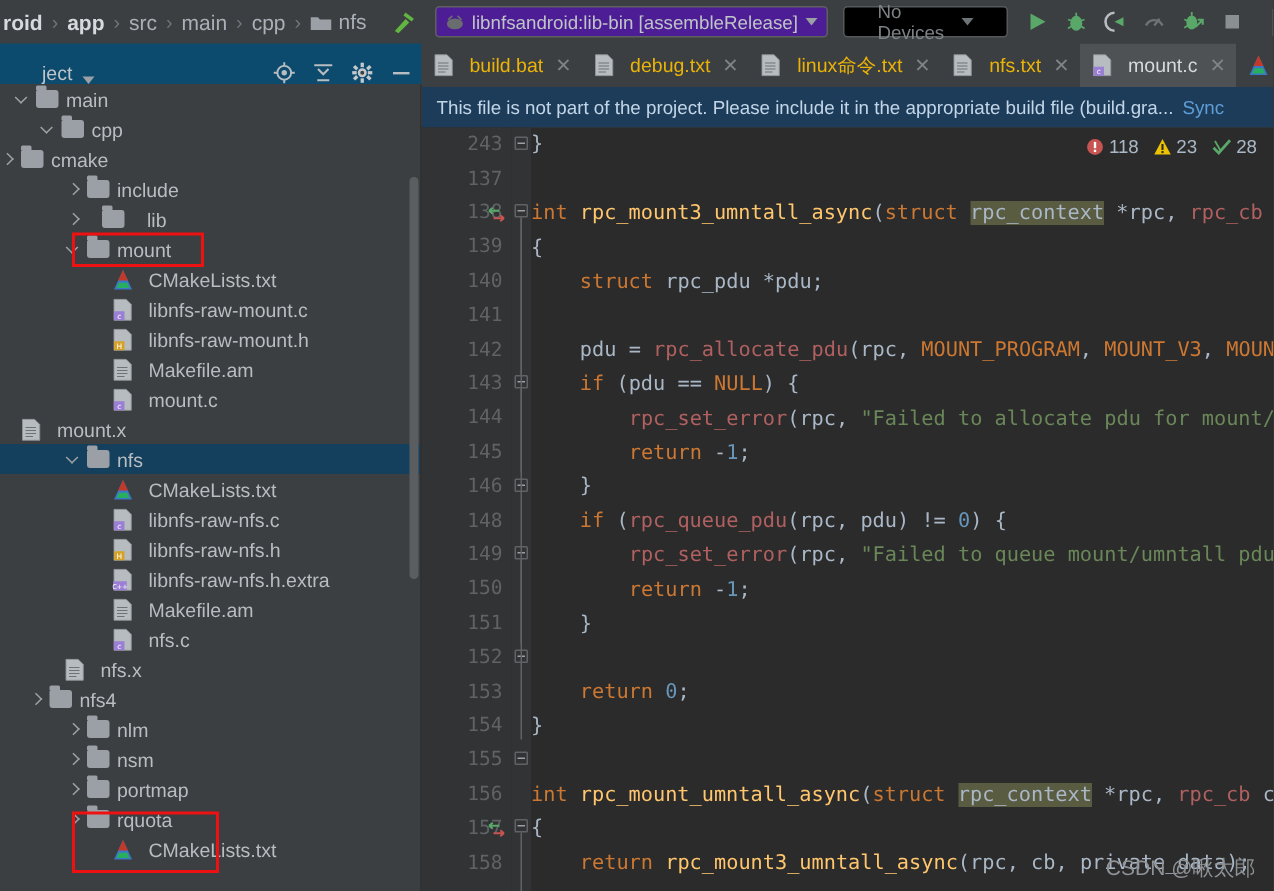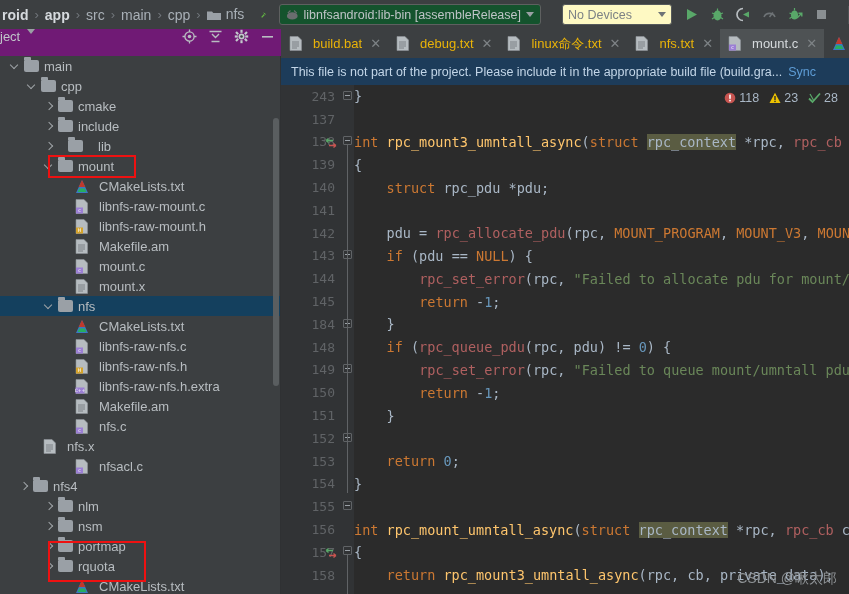--- a/index.html
+++ b/index.html
@@ -23,43 +23,43 @@
   }
   .crumb.bold { color: #d6dade; font-weight: bold; }
   .crumb.sep { color: #70757a; font-size: 13px; padding: 0 4px; }
   .crumb-folder { display: inline-block; margin-right: 5px; vertical-align: -2px; }
 
   .hammer { margin-left: 14px; width: 22px; height: 20px; }
 
   .runcfg {
     margin-left: 12px; height: 21px; min-width: 262px;
     border: 1px solid #5e6060; border-radius: 3px;
-    background: #14532d; display: flex; align-items: center;
+    background: #4c1d95; display: flex; align-items: center;
     padding: 0 6px; gap: 5px;
   }
   .runcfg .lbl { font-size: 12.5px; color: #cfd2d4; white-space: nowrap; }
   .runcfg .cfgname { color: #bfc4c7; }
   .devices {
-    margin-left: 21px; height: 21px; min-width: 110px;
-    border: 1px solid #55595b; border-radius: 3px; background: #fef9c3;
+    margin-left: 10px; height: 21px; min-width: 110px;
+    border: 1px solid #55595b; border-radius: 3px; background: #000000;
     display: flex; align-items: center; justify-content: space-between;
-    padding: 0 5px;
+    padding: 0 22px;
   }
   .devices .lbl { font-size: 12.5px; color: #7d8285; }
   .caret { width: 0; height: 0; border-left: 4px solid transparent;
            border-right: 4px solid transparent; border-top: 5px solid #9aa0a4; }
   .caret.dim { border-top-color: #6e7376; }
   .runicons { display: flex; align-items: center; gap: 11px; margin-left: 12px; }
   .ricon { width: 15px; height: 15px; display: block; }
   .divider-v { width: 1px; height: 18px; background: #4e5254; margin-left: 8px; }
 
   
   .panelhdr {
     position: absolute; left: 0; top: 29px; width: 281px; height: 27px;
-    background: #701a75; display: flex; align-items: flex-start;
+    background: #0c4a6e; display: flex; align-items: flex-end; padding-left: 28px;
   }
   .panelhdr .ptitle { font-size: 13px; color: #c0c5c9; margin-left: 0px; }
   .panelhdr .ptools { margin-left: auto; display: flex; align-items: center; gap: 11px; padding-right: 6px; }
   .ticon { width: 15px; height: 15px; display: block; }
 
   
   .tabstrip {
     position: absolute; left: 281px; top: 29px; width: 568px; height: 29px;
     background: #3c3f41; display: flex; align-items: flex-end; overflow: hidden;
   }
@@ -380,21 +380,21 @@
       <div class="trow" style="padding-left: 10px;">
         <span class="arrow open"></span>
         <span class="folder"></span>
         <span class="tlabel">main</span>
       </div>
       <div class="trow" style="padding-left: 27px;">
         <span class="arrow open"></span>
         <span class="folder"></span>
         <span class="tlabel">cpp</span>
       </div>
-      <div class="trow" style="padding-left: 44px;">
+      <div class="trow" style="">
         <span class="arrow "></span>
         <span class="folder"></span>
         <span class="tlabel">cmake</span>
       </div>
       <div class="trow" style="padding-left: 44px;">
         <span class="arrow "></span>
         <span class="folder"></span>
         <span class="tlabel">include</span>
       </div>
       <div class="trow" style="padding-left: 44px; gap: 10px;">
@@ -456,21 +456,21 @@
         <span class="arrow none"></span>
         <span style="display: inline-flex; margin-right: 5px;">
           <svg class="fileicon" viewBox="0 0 14 15">
             <path d="M1 0.5h8l3.5 3.5v10.5H1z" fill="#b6bcc0" stroke="#8e9498" stroke-width="0.6"></path>
             <rect x="1" y="8.5" width="7" height="6" fill="#9b7fd4"></rect>
             <text x="4.5" y="13.4" font-size="5" fill="#fff" text-anchor="middle" font-family="DejaVu Sans">c</text>
           </svg>
         </span>
         <span class="tlabel">mount.c</span>
       </div>
-      <div class="trow" style="padding-left: 61px;">
+      <div class="trow" style="">
         <span class="arrow none"></span>
         <span style="display: inline-flex; margin-right: 5px;">
           <svg class="fileicon" viewBox="0 0 14 15">
             <path d="M1 0.5h8l3.5 3.5v10.5H1z" fill="#b6bcc0" stroke="#8e9498" stroke-width="0.6"></path>
             <g stroke="#6d7276" stroke-width="0.8">
               <path d="M3 6h7M3 8h7M3 10h7M3 12h5"></path>
             </g>
           </svg>
         </span>
         <span class="tlabel">mount.x</span>
@@ -551,31 +551,20 @@
         <span class="arrow none"></span>
         <span style="display: inline-flex; margin-right: 5px;">
           <svg class="fileicon" viewBox="0 0 14 15">
             <path d="M1 0.5h8l3.5 3.5v10.5H1z" fill="#b6bcc0" stroke="#8e9498" stroke-width="0.6"></path>
             <g stroke="#6d7276" stroke-width="0.8">
               <path d="M3 6h7M3 8h7M3 10h7M3 12h5"></path>
             </g>
           </svg>
         </span>
         <span class="tlabel">nfs.x</span>
-      </div>
-      <div class="trow" style="padding-left: 61px;">
-        <span class="arrow none"></span>
-        <span style="display: inline-flex; margin-right: 5px;">
-          <svg class="fileicon" viewBox="0 0 14 15">
-            <path d="M1 0.5h8l3.5 3.5v10.5H1z" fill="#b6bcc0" stroke="#8e9498" stroke-width="0.6"></path>
-            <rect x="1" y="8.5" width="7" height="6" fill="#9b7fd4"></rect>
-            <text x="4.5" y="13.4" font-size="5" fill="#fff" text-anchor="middle" font-family="DejaVu Sans">c</text>
-          </svg>
-        </span>
-        <span class="tlabel">nfsacl.c</span>
       </div>
       <div class="trow" style="padding-left: 19px;">
         <span class="arrow "></span>
         <span class="folder"></span>
         <span class="tlabel">nfs4</span>
       </div>
       <div class="trow" style="padding-left: 44px;">
         <span class="arrow "></span>
         <span class="folder"></span>
         <span class="tlabel">nlm</span>
@@ -623,21 +612,21 @@
         <div class="cline"><span class="lnum" style="left: -71px;">243</span><span class="code"><span class="punct">}</span></span></div>
         <div class="cline"><span class="lnum" style="left: -71px;">137</span><span class="code"></span></div>
         <div class="cline"><span class="lnum" style="left: -71px;">138</span><span class="code"><span class="kw">int</span><span class="punct"> </span><span class="fn">rpc_mount3_umntall_async</span><span class="punct">(</span><span class="kw">struct</span><span class="punct"> </span><span class="hl ident">rpc_context</span><span class="punct"> </span><span class="punct">*</span><span class="ident">rpc</span><span class="punct">,</span><span class="punct"> </span><span class="fn2">rpc_cb</span><span class="punct"> </span></span></div>
         <div class="cline"><span class="lnum" style="left: -71px;">139</span><span class="code"><span class="punct">{</span></span></div>
         <div class="cline"><span class="lnum" style="left: -71px;">140</span><span class="code"><span class="punct"> </span><span class="punct"> </span><span class="punct"> </span><span class="punct"> </span><span class="kw">struct</span><span class="punct"> </span><span class="ident">rpc_pdu</span><span class="punct"> </span><span class="punct">*</span><span class="ident">pdu</span><span class="punct">;</span></span></div>
         <div class="cline"><span class="lnum" style="left: -71px;">141</span><span class="code"></span></div>
         <div class="cline"><span class="lnum" style="left: -71px;">142</span><span class="code"><span class="punct"> </span><span class="punct"> </span><span class="punct"> </span><span class="punct"> </span><span class="ident">pdu</span><span class="punct"> </span><span class="punct">=</span><span class="punct"> </span><span class="fn2">rpc_allocate_pdu</span><span class="punct">(</span><span class="ident">rpc</span><span class="punct">,</span><span class="punct"> </span><span class="kw">MOUNT_PROGRAM</span><span class="punct">,</span><span class="punct"> </span><span class="kw">MOUNT_V3</span><span class="punct">,</span><span class="punct"> </span><span class="kw">MOUNT</span></span></div>
         <div class="cline"><span class="lnum" style="left: -71px;">143</span><span class="code"><span class="punct"> </span><span class="punct"> </span><span class="punct"> </span><span class="punct"> </span><span class="kw">if</span><span class="punct"> </span><span class="punct">(</span><span class="ident">pdu</span><span class="punct"> </span><span class="punct">=</span><span class="punct">=</span><span class="punct"> </span><span class="kw">NULL</span><span class="punct">)</span><span class="punct"> </span><span class="punct">{</span></span></div>
         <div class="cline"><span class="lnum" style="left: -71px;">144</span><span class="code"><span class="punct"> </span><span class="punct"> </span><span class="punct"> </span><span class="punct"> </span><span class="punct"> </span><span class="punct"> </span><span class="punct"> </span><span class="punct"> </span><span class="fn2">rpc_set_error</span><span class="punct">(</span><span class="ident">rpc</span><span class="punct">,</span><span class="punct"> </span><span class="str">"Failed to allocate pdu for mount/u</span></span></div>
         <div class="cline"><span class="lnum" style="left: -71px;">145</span><span class="code"><span class="punct"> </span><span class="punct"> </span><span class="punct"> </span><span class="punct"> </span><span class="punct"> </span><span class="punct"> </span><span class="punct"> </span><span class="punct"> </span><span class="kw">return</span><span class="punct"> </span><span class="punct">-</span><span class="num">1</span><span class="punct">;</span></span></div>
-        <div class="cline"><span class="lnum" style="left: -71px;">184</span><span class="code"><span class="punct"> </span><span class="punct"> </span><span class="punct"> </span><span class="punct"> </span><span class="punct">}</span></span></div>
+        <div class="cline"><span class="lnum" style="left: -71px;">146</span><span class="code"><span class="punct"> </span><span class="punct"> </span><span class="punct"> </span><span class="punct"> </span><span class="punct">}</span></span></div>
         <div class="cline"><span class="lnum" style="left: -71px;">148</span><span class="code"><span class="punct"> </span><span class="punct"> </span><span class="punct"> </span><span class="punct"> </span><span class="kw">if</span><span class="punct"> </span><span class="punct">(</span><span class="fn2">rpc_queue_pdu</span><span class="punct">(</span><span class="ident">rpc</span><span class="punct">,</span><span class="punct"> </span><span class="ident">pdu</span><span class="punct">)</span><span class="punct"> </span><span class="punct">!</span><span class="punct">=</span><span class="punct"> </span><span class="num">0</span><span class="punct">)</span><span class="punct"> </span><span class="punct">{</span></span></div>
         <div class="cline"><span class="lnum" style="left: -71px;">149</span><span class="code"><span class="punct"> </span><span class="punct"> </span><span class="punct"> </span><span class="punct"> </span><span class="punct"> </span><span class="punct"> </span><span class="punct"> </span><span class="punct"> </span><span class="fn2">rpc_set_error</span><span class="punct">(</span><span class="ident">rpc</span><span class="punct">,</span><span class="punct"> </span><span class="str">"Failed to queue mount/umntall pdu"</span></span></div>
         <div class="cline"><span class="lnum" style="left: -71px;">150</span><span class="code"><span class="punct"> </span><span class="punct"> </span><span class="punct"> </span><span class="punct"> </span><span class="punct"> </span><span class="punct"> </span><span class="punct"> </span><span class="punct"> </span><span class="kw">return</span><span class="punct"> </span><span class="punct">-</span><span class="num">1</span><span class="punct">;</span></span></div>
         <div class="cline"><span class="lnum" style="left: -71px;">151</span><span class="code"><span class="punct"> </span><span class="punct"> </span><span class="punct"> </span><span class="punct"> </span><span class="punct">}</span></span></div>
         <div class="cline"><span class="lnum" style="left: -71px;">152</span><span class="code"></span></div>
         <div class="cline"><span class="lnum" style="left: -71px;">153</span><span class="code"><span class="punct"> </span><span class="punct"> </span><span class="punct"> </span><span class="punct"> </span><span class="kw">return</span><span class="punct"> </span><span class="num">0</span><span class="punct">;</span></span></div>
         <div class="cline"><span class="lnum" style="left: -71px;">154</span><span class="code"><span class="punct">}</span></span></div>
         <div class="cline"><span class="lnum" style="left: -71px;">155</span><span class="code"></span></div>
         <div class="cline"><span class="lnum" style="left: -71px;">156</span><span class="code"><span class="kw">int</span><span class="punct"> </span><span class="fn">rpc_mount_umntall_async</span><span class="punct">(</span><span class="kw">struct</span><span class="punct"> </span><span class="hl ident">rpc_context</span><span class="punct"> </span><span class="punct">*</span><span class="ident">rpc</span><span class="punct">,</span><span class="punct"> </span><span class="fn2">rpc_cb</span><span class="punct"> </span><span class="ident">cb</span></span></div>
         <div class="cline"><span class="lnum" style="left: -71px;">157</span><span class="code"><span class="punct">{</span></span></div>

